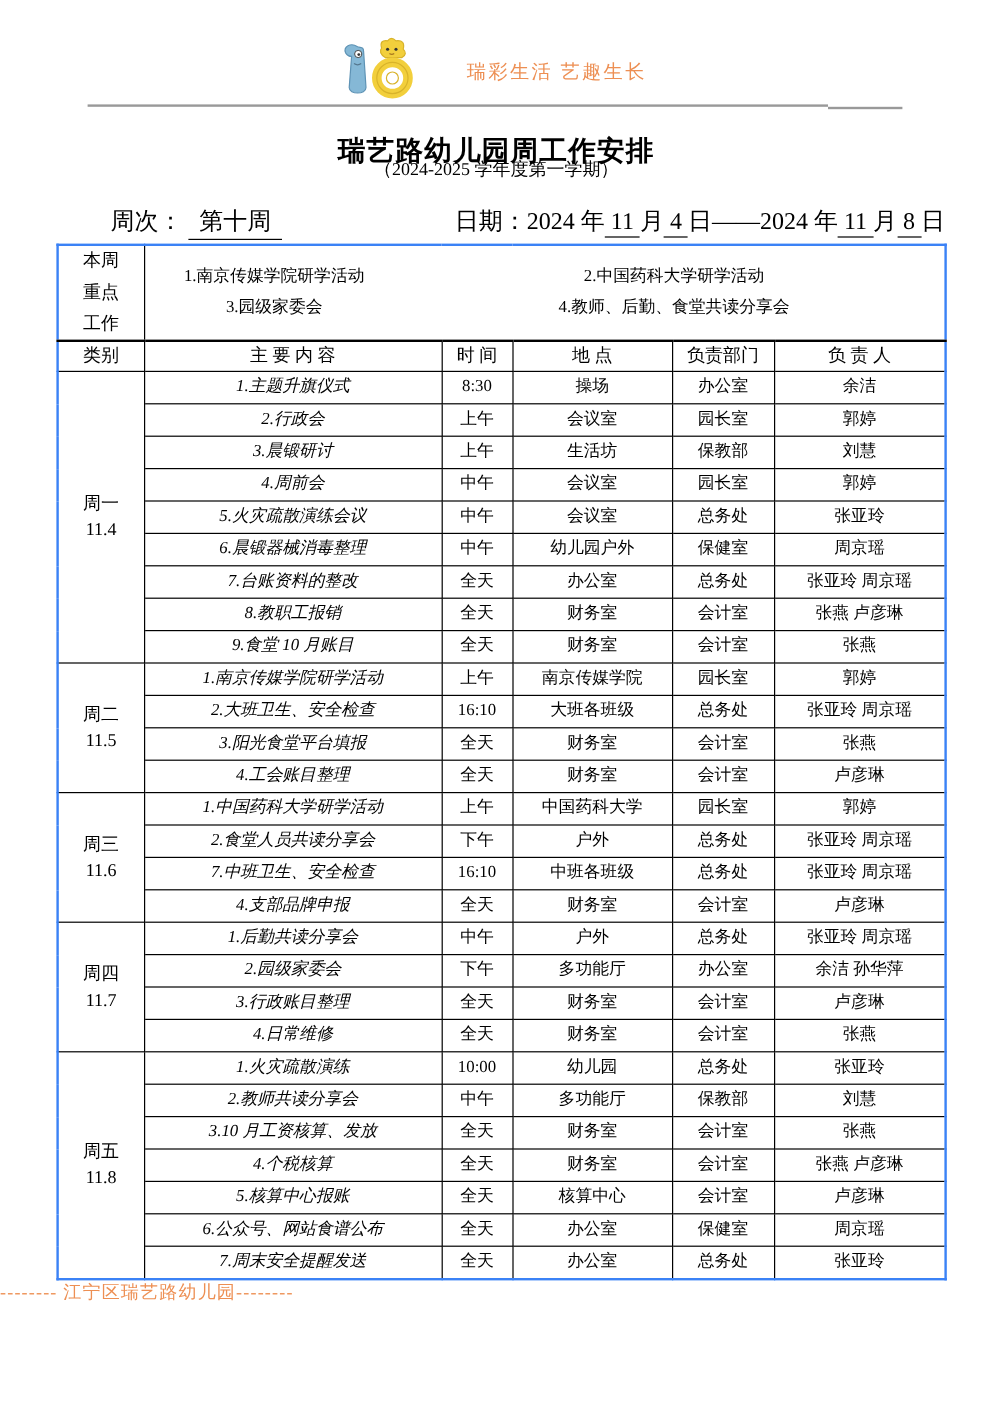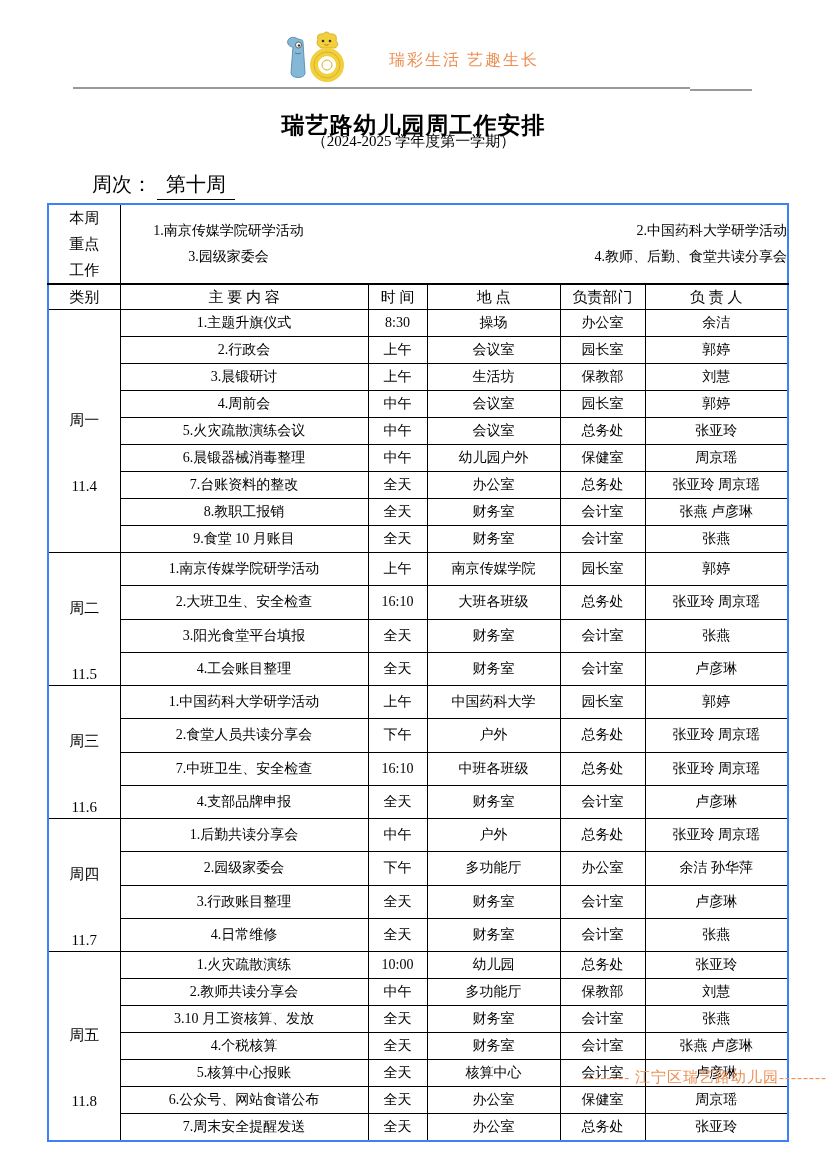--- a/index.html
+++ b/index.html
@@ -42,27 +42,27 @@
     border:2px solid #3b82f6;
   }
   table.schedule td{
     border:1px solid #000;text-align:center;vertical-align:middle;
     padding:0;line-height:26px;height:26px;overflow:hidden;white-space:nowrap;
   }
   td.summary-label{font-size:15px;line-height:20px;height:62px;white-space:normal;}
   td.highlight-cell{height:62px;text-align:left;padding:2px 2px 2px 6px;white-space:normal;}
   .hl-line{display:flex;line-height:26px;}
   .hl-c1{width:216px;flex:0 0 216px;}
-  .hl-c2{flex:1;text-align:right;}
+  .hl-c2{flex:1;}
   tr.header-row td{border-top:2px solid #000;font-size:15px;height:24px;line-height:24px;margin-left:32px;}
-  td.content-cell{text-align:left;padding-left:6px;}
+  td.content-cell{text-align:left;padding-left:6px;font-style:italic;}
   td.day-cell{font-size:15px;white-space:normal;}
-  td.day-cell div{line-height:22px;margin-top:44px;}
+  td.day-cell div{line-height:22px;}
   .footer{
-    position:absolute;top:1068px;left:0;width:100%;text-align:right;
+    position:absolute;top:1068px;left:0;width:100%;text-align:left;
     color:var(--accent);font-size:15px;letter-spacing:1px;
   }
 </style>
 </head>
 <body>
 
 <div class="page">
 
   <svg class="logo" viewBox="0 0 70 54">
 
@@ -84,20 +84,23 @@
   <div class="divider"></div>
   <div class="divider2"></div>
 
   <div class="title">瑞艺路幼儿园周工作安排</div>
   <div class="subtitle">（2024-2025 学年度第一学期）</div>
 
   <div class="meta">
     <span class="week">
       <span>周次：</span>
       <span class="week-value">第十周</span>
+    </span>
+    <span class="date">
+      <span>日期：</span><span>2024</span> <span>年</span><span class="num-u">11</span><span>月</span><span class="num-u">4</span><span>日</span><span>——</span><span>2024</span> <span>年</span><span class="num-u">11</span><span>月</span><span class="num-u">8</span><span>日</span>
     </span>
   </div>
 
   <table class="schedule">
     <colgroup>
       <col style="width:72px">
         <col style="width:248px">
         <col style="width:59px">
       <col style="width:133px">
         <col style="width:85px">

